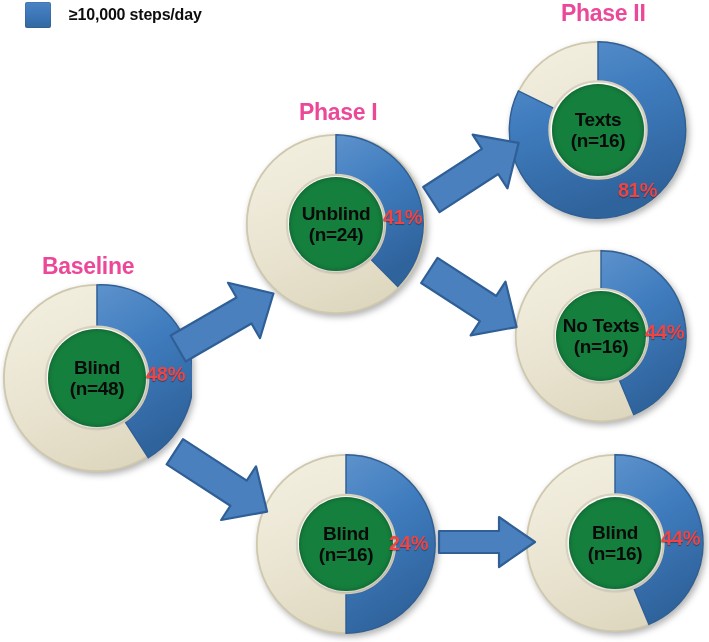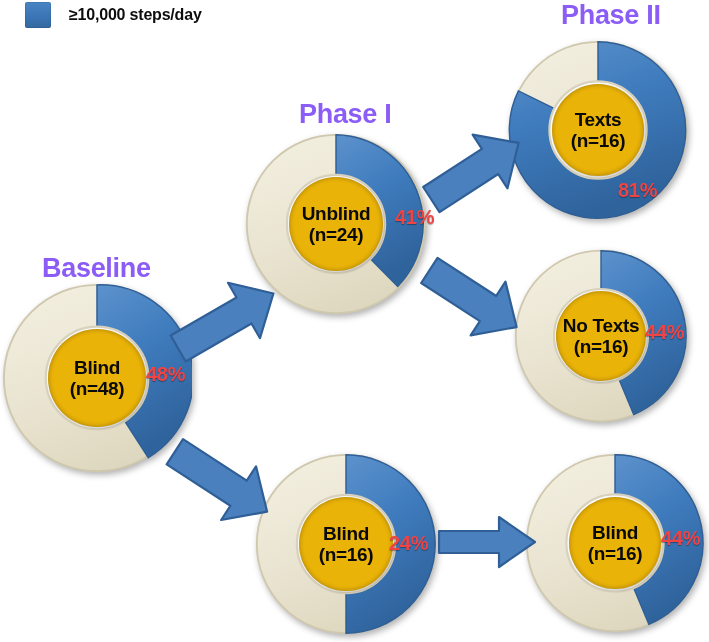--- a/index.html
+++ b/index.html
@@ -11,29 +11,29 @@
   
   .legend-row{position:absolute;display:flex;align-items:center;}
   .legend-sw{width:26px;height:26px;border-radius:2px;
              box-shadow:inset 0 0 0 1px rgba(0,0,0,.08);}
   .legend-sw.blue{background:linear-gradient(180deg,#4a84c4 0%,#3a74b4 60%,#35689f 100%);}
   .legend-sw.beige{background:#e9e4d1;}
   .legend-label{margin-left:18px;font-size:16px;font-weight:bold;color:#0d0d0d;
                 letter-spacing:-0.2px;white-space:nowrap;}
 
   
-  .phase-title{position:absolute;font-size:27px;font-weight:bold;color:#8b5cf6;
+  .phase-title{position:absolute;font-size:23px;font-weight:bold;color:#ec4899;
                white-space:nowrap;letter-spacing:-0.3px;}
 
   
   .donut{position:absolute;border-radius:50%;}
   .donut .ring{position:absolute;inset:0;border-radius:50%;
                filter:drop-shadow(2px 3px 3px rgba(0,0,0,.30));}
   .donut .ring svg{display:block;width:100%;height:100%;}
-  .donut .hole{position:absolute;border-radius:50%;background:#eab308;
+  .donut .hole{position:absolute;border-radius:50%;background:#15803d;
                box-shadow:0 0 4px 1px rgba(0,0,0,.22) inset,
                           1px 1px 3px rgba(0,0,0,.25);
                display:flex;flex-direction:column;align-items:center;
                justify-content:center;}
   .hole-line{font-size:19px;font-weight:bold;color:#0a0a0a;line-height:1.12;
              white-space:nowrap;letter-spacing:-0.3px;}
   .pct{position:absolute;font-size:20px;font-weight:bold;color:#ef4444;
        white-space:nowrap;letter-spacing:-0.3px;
        text-shadow:0 1px 1px rgba(0,0,0,.35);}
 
@@ -100,21 +100,21 @@
         </defs>
         <circle cx="50" cy="50" r="49" fill="url(#gG2)" stroke="#cfc8ad" stroke-width="1"></circle>
         <path d="M50 50 L50 1 A49 49 0 0 1 83.9 84.3 Z" fill="url(#gB2)" stroke="#2f5f96" stroke-width="0.8"></path>
         <circle cx="50" cy="50" r="27" fill="#fff" stroke="#d7d1bd" stroke-width="1.2"></circle>
       </svg>
     </div>
     <div class="hole" style="left:44px;top:44px;width:94px;height:94px;">
       <span class="hole-line">Unblind</span>
       <span class="hole-line">(n=24)</span>
     </div>
-    <span class="pct" style="left:138px;top:73px;margin-left:12px;">41%</span>
+    <span class="pct" style="left:138px;top:73px;">41%</span>
   </div>
 
   <div class="donut" style="left:508px;top:40px;width:180px;height:180px;">
     <div class="ring">
       <svg viewBox="0 0 100 100">
         <defs>
           <linearGradient id="gB3" x1="0" y1="0" x2="0.35" y2="1">
             <stop offset="0" stop-color="#5d92cc"></stop>
               <stop offset="0.45" stop-color="#3f7cbe"></stop>
             <stop offset="1" stop-color="#2f639c"></stop>

